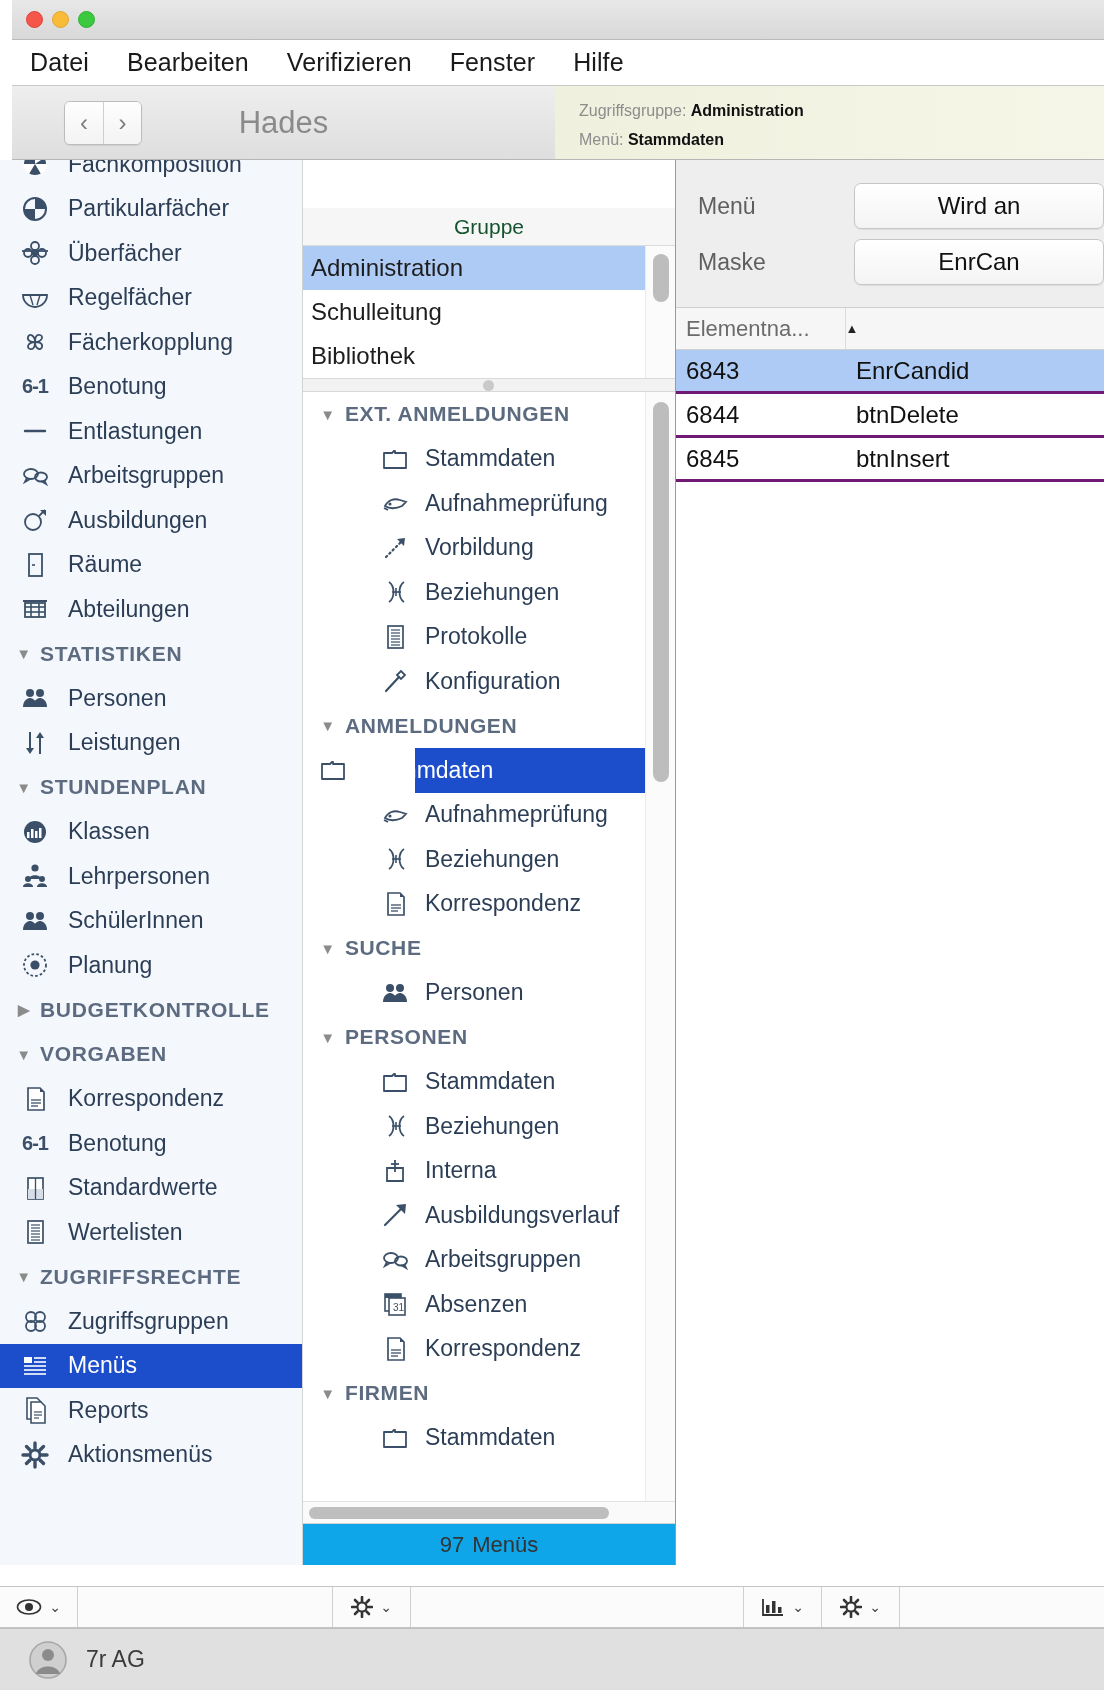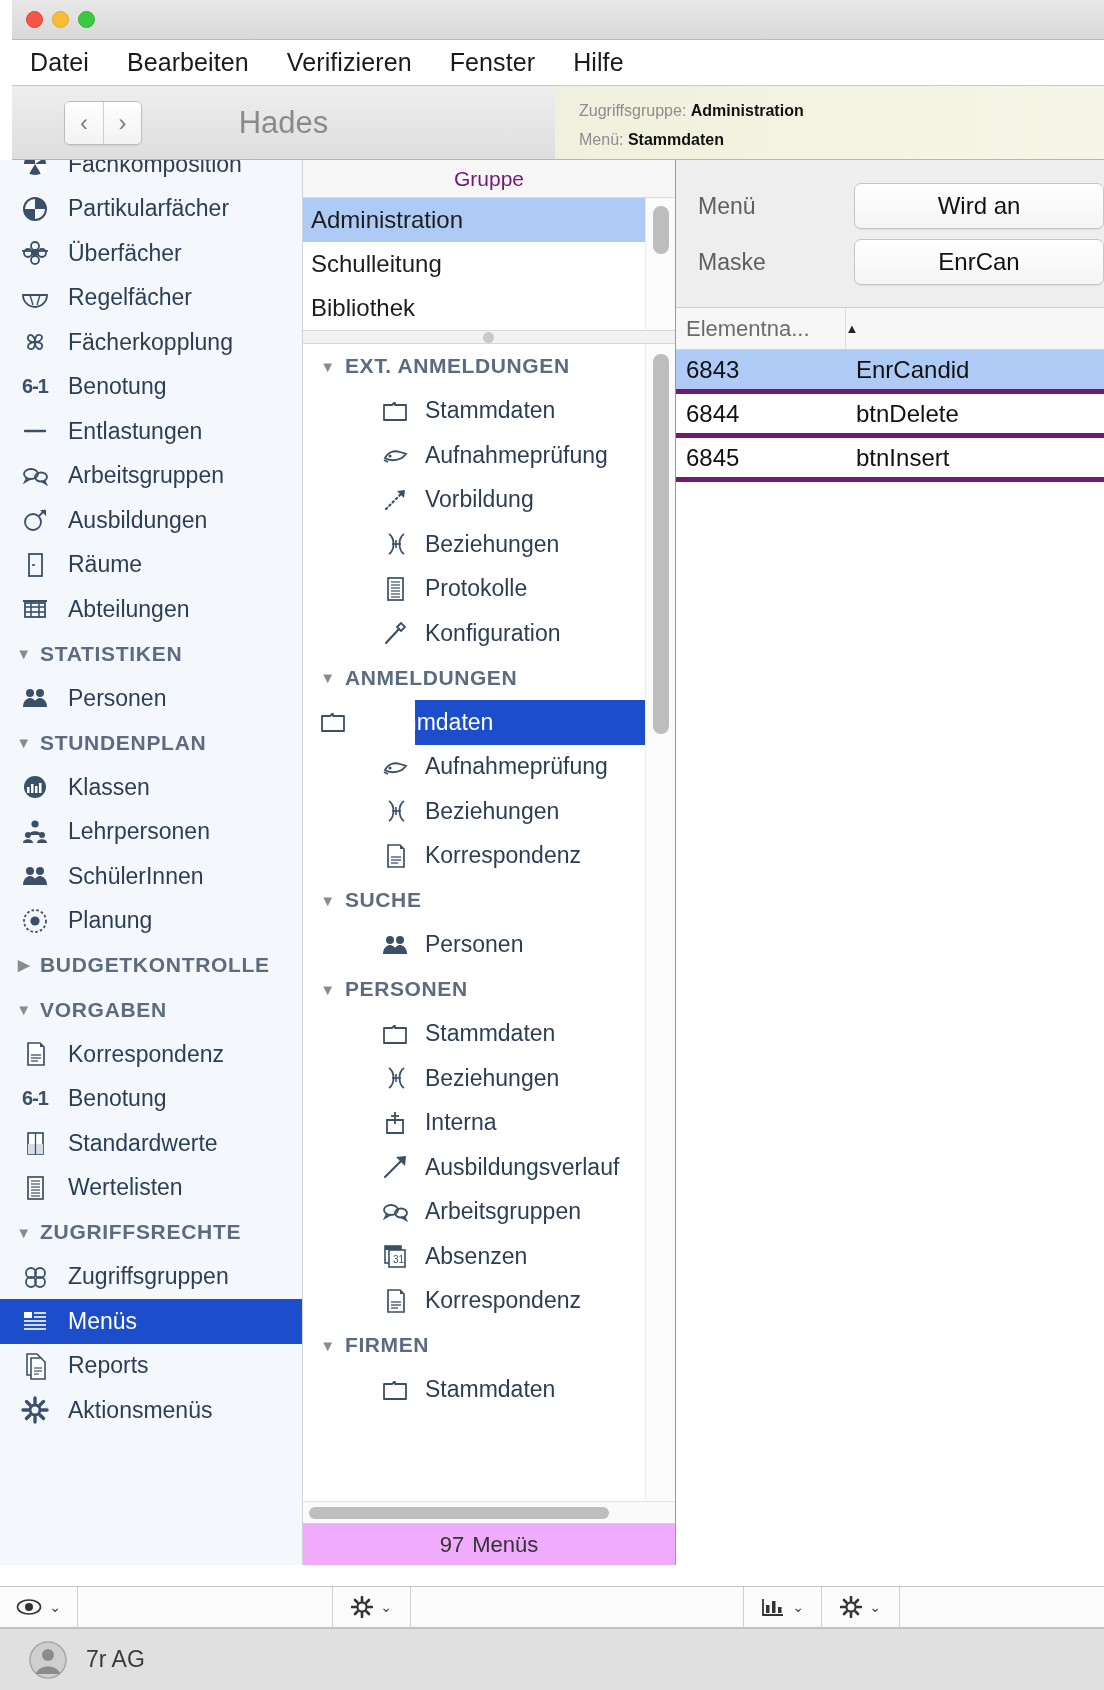--- a/index.html
+++ b/index.html
@@ -90,21 +90,21 @@
   .sb-row.selected { background:#1c4ecb; }
   .sb-row.selected .lbl { color:#fff; }
   .sb-row.selected .ic { color:#fff; }
 
   
   .middle { width:410px; display:flex; flex-direction:column; background:#fff;
             border-right:1px solid #9a9a9a; position:relative; }
   .grp-head {
     height:38px; background:#f6f6f6; border-bottom:1px solid #dcdcdc;
     display:flex; align-items:center; justify-content:center;
-    font-size:21px; color:#701a75;
+    font-size:21px; color:#14532d;margin-top:48px;
   }
   .grp-list { height:132px; background:#fff; position:relative; }
   .grp-row { height:44px; display:flex; align-items:center; padding-left:8px;
              font-size:24px; color:#1d1d1d; }
   .grp-row.sel { background:#aecbf5; }
   .splitter {
     height:14px; background:#f2f2f2; border-top:1px solid #d8d8d8; border-bottom:1px solid #d8d8d8;
     display:flex; align-items:center; justify-content:center; cursor:ns-resize;
   }
   .splitter .knob { width:11px; height:11px; border-radius:50%; background:#c9c9c9; }
@@ -114,21 +114,21 @@
              font-size:21px; font-weight:700; color:#5d6b80; letter-spacing:.6px;}
   .t-group .tri { width:34px; text-align:center; font-size:15px; color:#8b8b8b;}
   .t-item { height:44.5px; display:flex; align-items:center; padding-left:72px;
             font-size:23px; color:#2c3e56; }
   .t-item .ic { width:40px; display:flex; align-items:center; justify-content:center; margin-right:10px;}
   .t-item.sel { background:#1c4ecb; color:#fff; }
   .t-item.sel .lbl { color:#fff; }
   .hscroll-track { height:22px; background:#fafafa; border-top:1px solid #e2e2e2;
                    display:flex; align-items:center; padding:0 6px;}
   .hscroll-thumb { height:12px; border-radius:6px; background:#bebebe; width:300px;}
-  .count-bar { height:42px; background:#f0abfc; border-top:1px solid #d2d2d2;
+  .count-bar { height:42px; background:#0ea5e9; border-top:1px solid #d2d2d2;
                display:flex; align-items:center; justify-content:center;
                font-size:22px; color:#333; gap:8px;text-align:right;}
 
   
   .vscroll { position:absolute; right:0; width:30px; background:#fbfbfb;
              border-left:1px solid #ececec; }
   .vthumb { position:absolute; left:7px; width:16px; border-radius:8px; background:#bdbdbd;}
 
   
   .right { flex:1; background:#fff; display:flex; flex-direction:column; position:relative; }
@@ -143,21 +143,21 @@
     border:1px solid #c6c6c6; border-radius:7px;
     display:flex; align-items:center; justify-content:center;
     font-size:24px; color:#111; padding:0 18px; white-space:nowrap; overflow:hidden;
     box-shadow:0 1px 1px rgba(0,0,0,.07);
   }
   .tbl-head { height:42px; background:#f6f6f6; border-bottom:1px solid #d2d2d2;
               display:flex; align-items:flex-end; }
   .th { font-size:22px; color:#6b6b6b; display:flex; align-items:center;
         border-right:1px solid #dcdcdc; height:100%; padding-left:10px; }
   .th .sorttri { font-size:13px; color:#222; margin-left:36px; }
-  .trow { height:44px; display:flex; align-items:center; border-bottom:5px solid #701a75; }
+  .trow { height:44px; display:flex; align-items:center; border-bottom:3px solid #701a75; }
   .trow.sel { background:#aecbf5; }
   .td { font-size:24px; color:#111; padding-left:10px; }
   .td.c1 { width:170px; }
 
   
   .bottombar { position:absolute; left:0; right:0; bottom:62px; height:42px;
                display:flex; background:#fbfbfb; border-top:1px solid #c4c4c4;
                border-bottom:1px solid #c4c4c4; }
   .bseg { display:flex; align-items:center; }
   .btool { width:78px; height:100%; display:flex; align-items:center; justify-content:center;
@@ -342,20 +342,33 @@
           <div class="sb-row">
             <span class="ic">
               <svg width="30" height="30" viewBox="0 0 30 30">
                 <circle cx="10" cy="10" r="4" fill="#3b5068"></circle>
                 <circle cx="20" cy="10" r="4" fill="#3b5068"></circle>
         <path d="M3 24 C3 17 8 15 10 15 C12 15 17 17 17 24 Z" fill="#3b5068"></path>
         <path d="M13 24 C13 17 18 15 20 15 C22 15 27 17 27 24 Z" fill="#3b5068"></path>
               </svg>
             </span>
             <span class="lbl">Personen</span>
+          </div>
+          <div class="sb-row">
+            <span class="ic">
+              <svg width="30" height="30" viewBox="0 0 30 30">
+                <g stroke="#3b5068" stroke-width="2" fill="none">
+        <line x1="10" y1="4" x2="10" y2="24"></line>
+                  <line x1="20" y1="26" x2="20" y2="6"></line>
+                </g>
+        <path d="M6 20 L10 26 L14 20 Z" fill="#3b5068"></path>
+                <path d="M16 10 L20 4 L24 10 Z" fill="#3b5068"></path>
+              </svg>
+            </span>
+            <span class="lbl">Leistungen</span>
           </div>
           <div class="sb-group">
             <span class="tri">▼</span>
             <span>STUNDENPLAN</span>
           </div>
           <div class="sb-row">
             <span class="ic">
               <svg width="30" height="30" viewBox="0 0 30 30">
                 <circle cx="15" cy="15" r="11" fill="#3b5068"></circle>
         <g fill="#fff">

